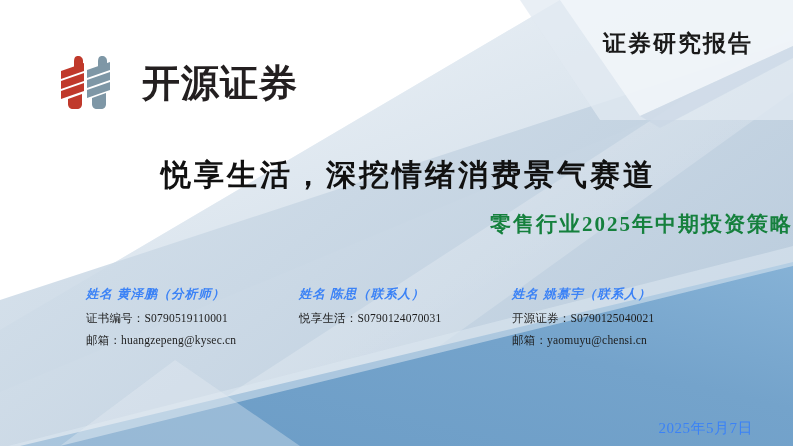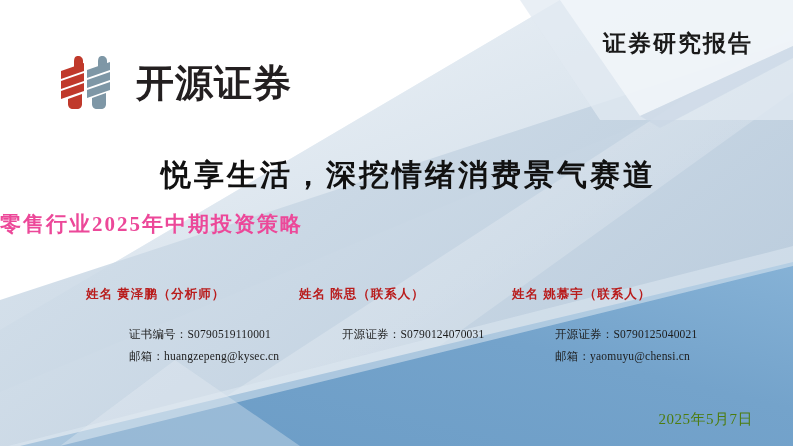--- a/index.html
+++ b/index.html
@@ -26,21 +26,21 @@
   }
   .bg-svg { display: block; width: 793px; height: 446px; }
 
   
   .logo-block {
     position: absolute;
     left: 56px;
     top: 54px;
     display: flex;
     align-items: center;
-    gap: 16px;
+    gap: 22px;
   }
   .logo-mark { width: 64px; height: 58px; display: block; }
   .logo-wordmark {
     font-family: "Liberation Sans", "DejaVu Sans", sans-serif;
     font-weight: 700;
     font-size: 38px;
     letter-spacing: 1px;
     color: #231f20;
     line-height: 1;
     white-space: nowrap;
@@ -71,62 +71,62 @@
     color: #111111;
     letter-spacing: 3px;
     white-space: nowrap;
     margin-left: 24px;
   }
   .title-sub {
     position: absolute;
     left: 0;
     right: 0;
     top: 210px;
-    text-align: left;
+    text-align: right;
     font-size: 21px;
     font-weight: 600;
-    color: #ec4899;
+    color: #15803d;
     letter-spacing: 2px;
     white-space: nowrap;
   }
 
   
   .authors {
     position: absolute;
     left: 86px;
     top: 286px;
     width: 640px;
     display: flex;
     gap: 0;
   }
   .author-col { width: 213px; }
   .author-name {
     font-size: 12.5px;
     font-weight: 700;
-    color: #b91c1c;
+    color: #3b82f6;
     letter-spacing: 1px;
-    margin-bottom: 24px;
-    white-space: nowrap;
+    margin-bottom: 8px;
+    white-space: nowrap;
+    font-style: italic;
   }
   .author-line {
     font-size: 11.5px;
     color: #1c1c1c;
     letter-spacing: 0.2px;
     margin-bottom: 7px;
     white-space: nowrap;
-    margin-left: 43px;
   }
 
   
   .date-stamp {
     position: absolute;
     right: 40px;
-    bottom: 17px;
+    bottom: 8px;
     font-size: 15px;
-    color: #4d7c0f;
+    color: #3b82f6;
     letter-spacing: 0.5px;
     white-space: nowrap;
   }
 </style>
 </head>
 <body>
 
 <div class="slide">
 
   <div class="bg-layer">
@@ -210,21 +210,21 @@
   <div class="authors">
 
     <div class="author-col">
       <div class="author-name">姓名  黄泽鹏（分析师）</div>
       <div class="author-line">证书编号：S0790519110001</div>
       <div class="author-line">邮箱：huangzepeng@kysec.cn</div>
     </div>
 
     <div class="author-col">
       <div class="author-name">姓名  陈思（联系人）</div>
-      <div class="author-line">开源证券：S0790124070031</div>
+      <div class="author-line">悦享生活：S0790124070031</div>
     </div>
 
     <div class="author-col">
       <div class="author-name">姓名  姚慕宇（联系人）</div>
       <div class="author-line">开源证券：S0790125040021</div>
       <div class="author-line">邮箱：yaomuyu@chensi.cn</div>
     </div>
 
   </div>
 

